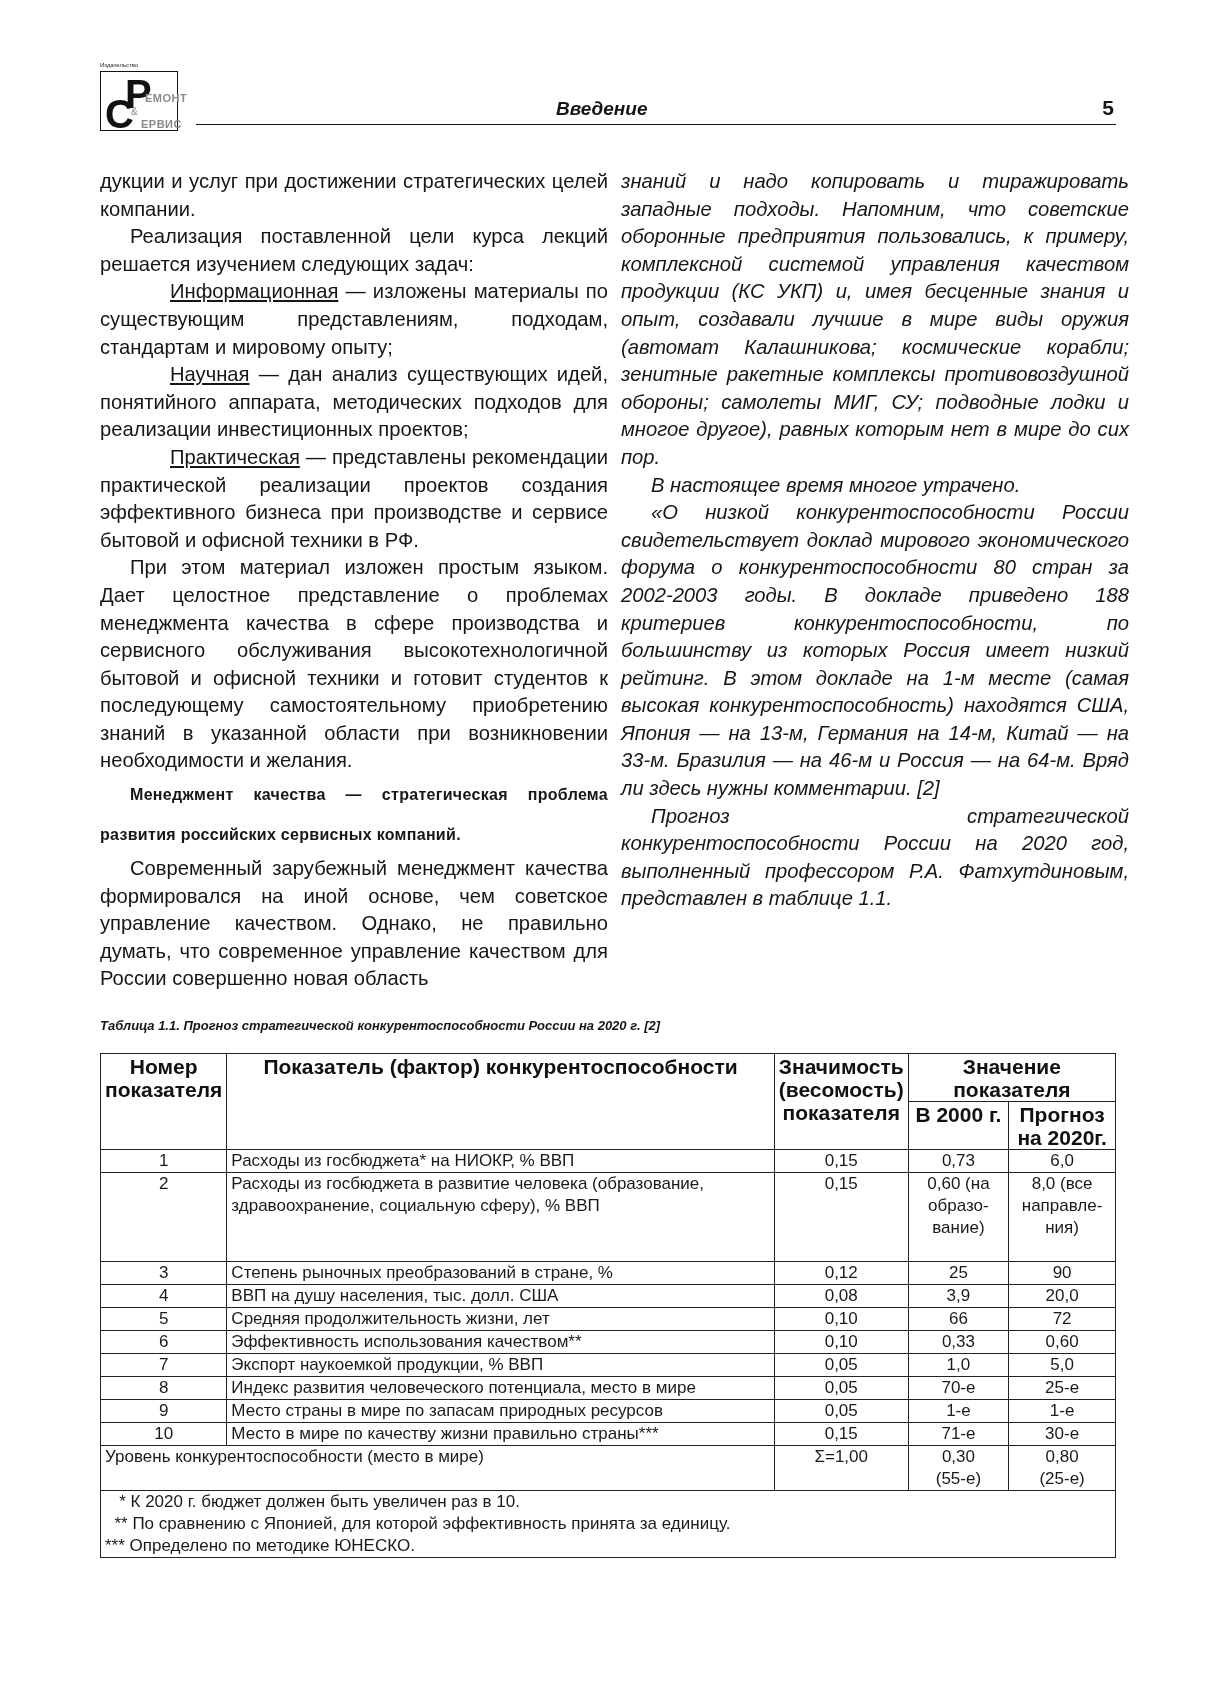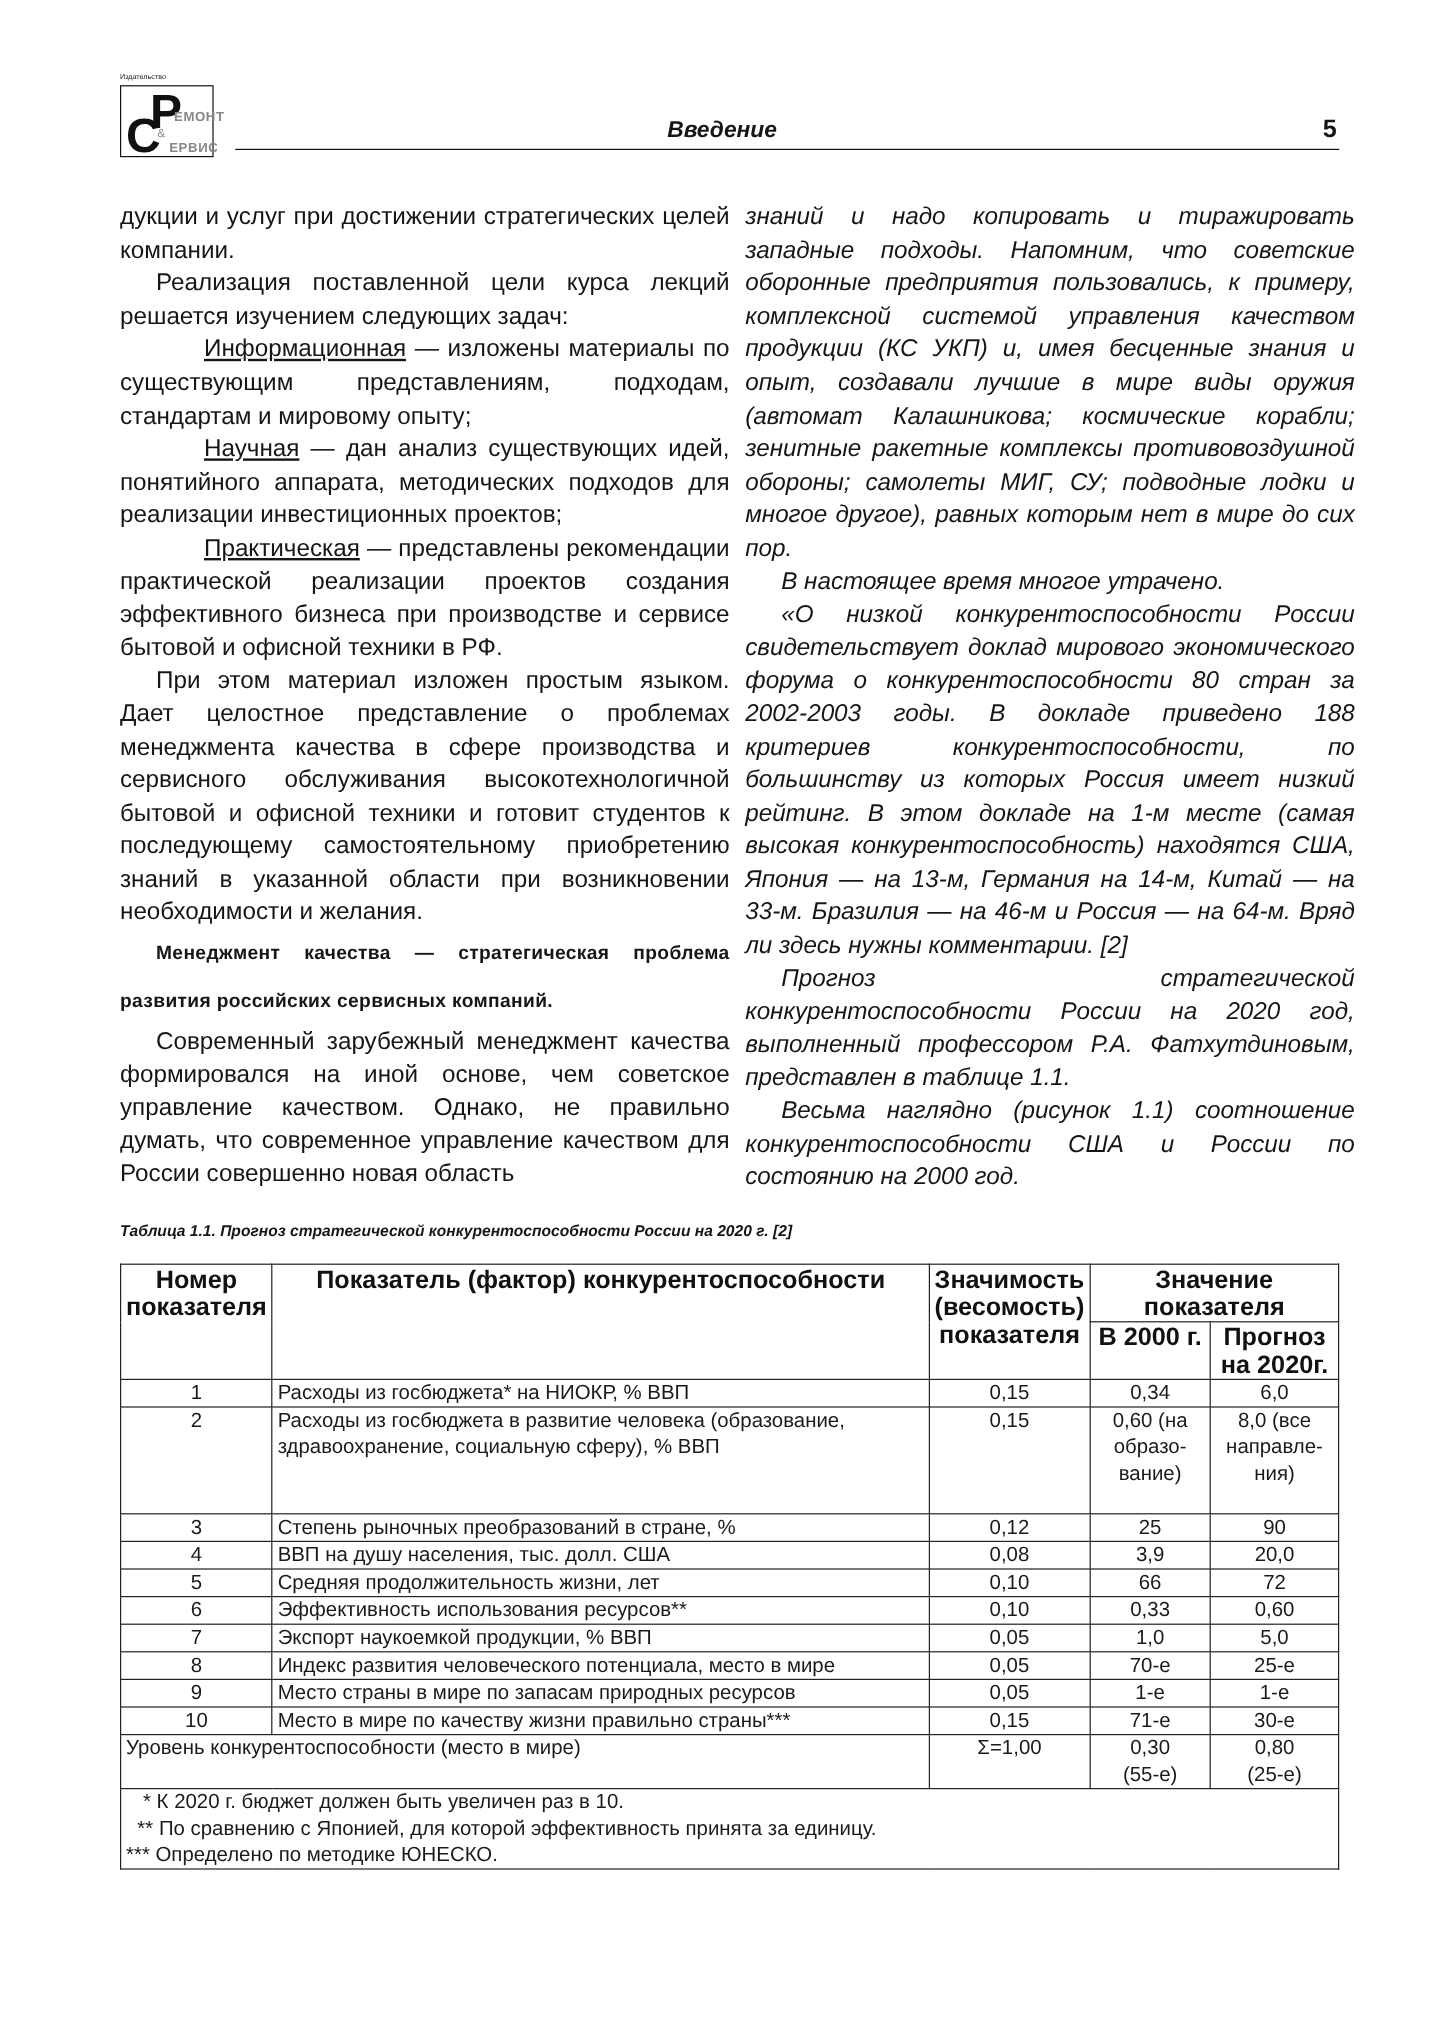--- a/index.html
+++ b/index.html
@@ -70,21 +70,20 @@
   <p class="ind">При этом материал изложен простым языком. Дает целостное представление о проблемах менеджмента качества в сфере производства и сервисного обслуживания высокотехнологичной бытовой и офисной техники и готовит студентов к последующему самостоятельному приобретению знаний в указанной области при возникновении необходимости и желания.</p>
   <h3>Менеджмент качества — стратегическая проблема развития российских сервисных компаний.</h3>
   <p class="ind">Современный зарубежный менеджмент качества формировался на иной основе, чем советское управление качеством. Однако, не правильно думать, что современное управление качеством для России совершенно новая область</p>
 </div>
 
 <div class="col right">
   <p>знаний и надо копировать и тиражировать западные подходы. Напомним, что советские оборонные предприятия пользовались, к примеру, комплексной системой управления качеством продукции (КС УКП) и, имея бесценные знания и опыт, создавали лучшие в мире виды оружия (автомат Калашникова; космические корабли; зенитные ракетные комплексы противовоздушной обороны; самолеты МИГ, СУ; подводные лодки и многое другое), равных которым нет в мире до сих пор.</p>
   <p class="ind">В настоящее время многое утрачено.</p>
   <p class="ind">«О низкой конкурентоспособности России свидетельствует доклад мирового экономического форума о конкурентоспособности 80 стран за 2002-2003 годы. В докладе приведено 188 критериев конкурентоспособности, по большинству из которых Россия имеет низкий рейтинг. В этом докладе на 1-м месте (самая высокая конкурентоспособность) находятся США, Япония — на 13-м, Германия на 14-м, Китай — на 33-м. Бразилия — на 46-м и Россия — на 64-м. Вряд ли здесь нужны комментарии. [2]</p>
   <p class="ind">Прогноз стратегической конкурентоспособности России на 2020 год, выполненный профессором Р.А. Фатхутдиновым, представлен в таблице 1.1.</p>
-  <p class="ind">Весьма наглядно (рисунок 1.1) соотношение конкурентоспособности США и России по состоянию на 2000 год.</p>
 </div>
 
 <div class="caption">Таблица 1.1. Прогноз стратегической конкурентоспособности России на 2020 г. [2]</div>
 
 <table class="t">
   <colgroup>
     <col style="width:124px">
     <col style="width:552px">
     <col style="width:132px">
     <col style="width:101px">
@@ -100,21 +99,21 @@
     <tr>
       <th>В 2000 г.</th>
       <th>Прогноз на 2020г.</th>
     </tr>
   </thead>
   <tbody>
     <tr>
       <td class="c">1</td>
       <td>Расходы из госбюджета* на НИОКР, % ВВП</td>
       <td class="c">0,15</td>
-      <td class="c">0,34</td>
+      <td class="c">0,73</td>
       <td class="c">6,0</td>
     </tr>
     <tr>
       <td class="c" style="height:88px">2</td>
       <td>Расходы из госбюджета в развитие человека (образование, здравоохранение, социальную сферу), % ВВП</td>
       <td class="c">0,15</td>
       <td class="c">0,60 (на образо- вание)</td>
       <td class="c">8,0 (все направле- ния)</td>
     </tr>
     <tr>
@@ -133,21 +132,21 @@
     </tr>
     <tr>
       <td class="c">5</td>
       <td>Средняя продолжительность жизни, лет</td>
       <td class="c">0,10</td>
       <td class="c">66</td>
       <td class="c">72</td>
     </tr>
     <tr>
       <td class="c">6</td>
-      <td>Эффективность использования ресурсов**</td>
+      <td>Эффективность использования качеством**</td>
       <td class="c">0,10</td>
       <td class="c">0,33</td>
       <td class="c">0,60</td>
     </tr>
     <tr>
       <td class="c">7</td>
       <td>Экспорт наукоемкой продукции, % ВВП</td>
       <td class="c">0,05</td>
       <td class="c">1,0</td>
       <td class="c">5,0</td>

